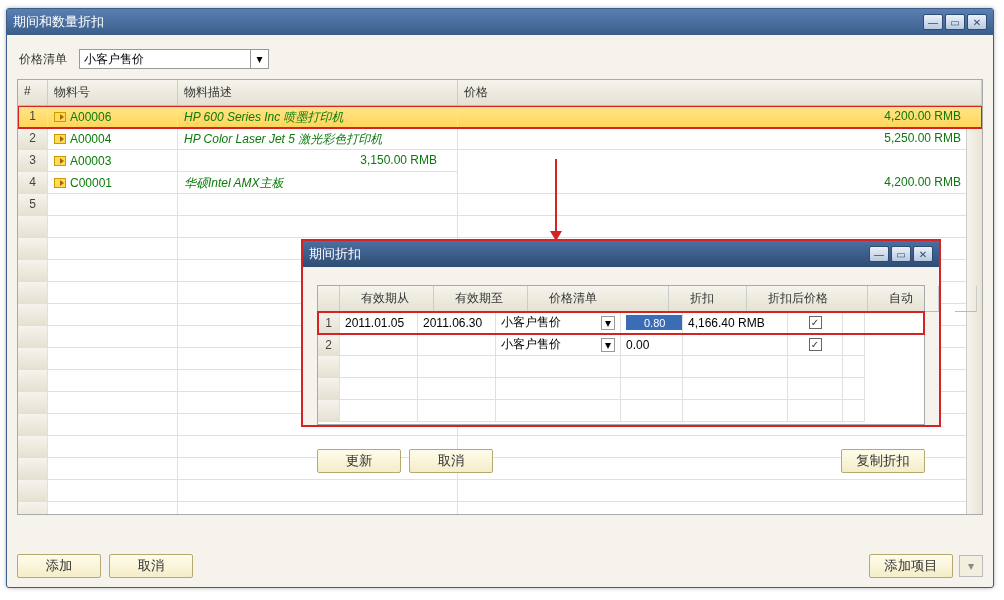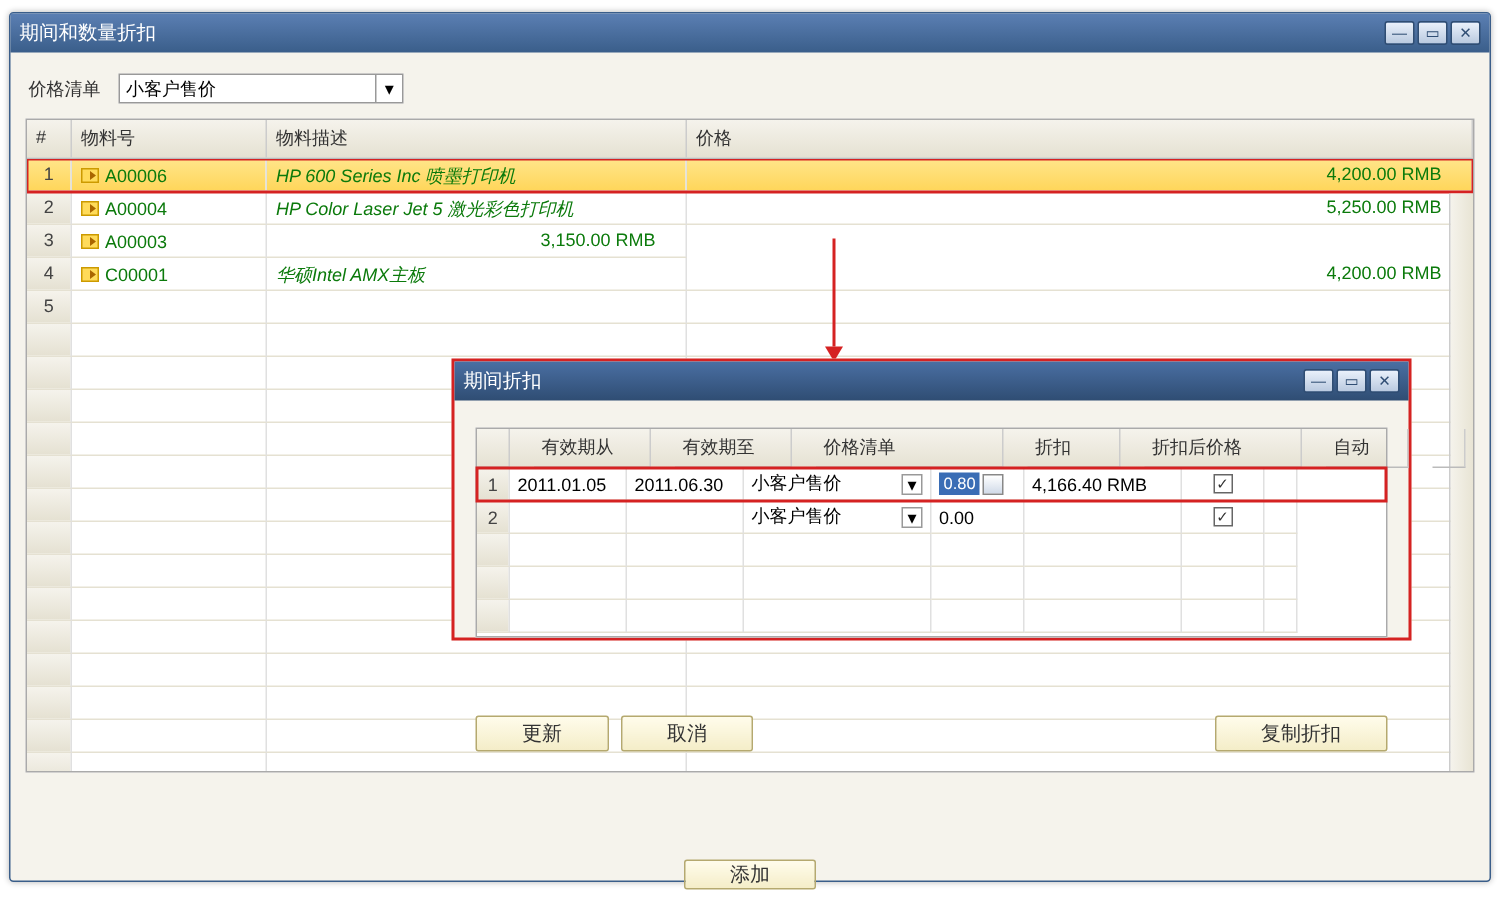--- a/index.html
+++ b/index.html
@@ -120,31 +120,30 @@
   border-right: 6px solid transparent;
   border-top: 10px solid #d52222;
 }
 .bottom-bar {
   position: absolute;
   left: 0; right: 0; bottom: 0;
   height: 42px;
   display: flex;
   align-items: center;
   padding: 0 10px;
-  flex-direction: column;
 }
 .btn {
   min-width: 84px; height: 24px;
   background: linear-gradient(#fffceb, #f4edc8);
   border: 1px solid #b5a96f;
   border-radius: 2px;
-  padding: 0 30px;
+  padding: 0 14px;
   color: #333;
   cursor: pointer;
-  display: inline-flex; align-items: center; justify-content: center; margin-top: 28px;
+  display: inline-flex; align-items: center; justify-content: center;
 }
 .btn + .btn { margin-left: 8px; }
 .spacer { flex: 1; }
 .filter-ico {
   width: 24px; height: 22px;
   margin-left: 6px;
   border: 1px solid #bbb;
   background: #f2efdf;
   display: flex; align-items: center; justify-content: center;
   color: #888;
@@ -178,21 +177,21 @@
   border-bottom: 1px solid #e5e1d2;
   padding: 3px 5px;
   font-size: 12px;
   display: flex; align-items: center;
   overflow: hidden; white-space: nowrap;
 }
 .srow .srn { background: linear-gradient(#f5f3ec,#e5e1d2); text-align: center; justify-content: center; color:#444; }
 .srow.hl { outline: 2px solid #d52222; outline-offset: -1px; }
 .disc-val {
   background: #3a6db5; color: #fff;
-  padding: 0 3px; height: 15px;
+  padding: 0 18px; height: 15px;
   display: inline-flex; align-items: center;
   font-size: 11px;
 }
 .calc-ico {
   width: 14px; height: 14px;
   border: 1px solid #888;
   background: linear-gradient(#fff,#d0dae8);
   margin-left: 2px;
   display: inline-block;
 }

